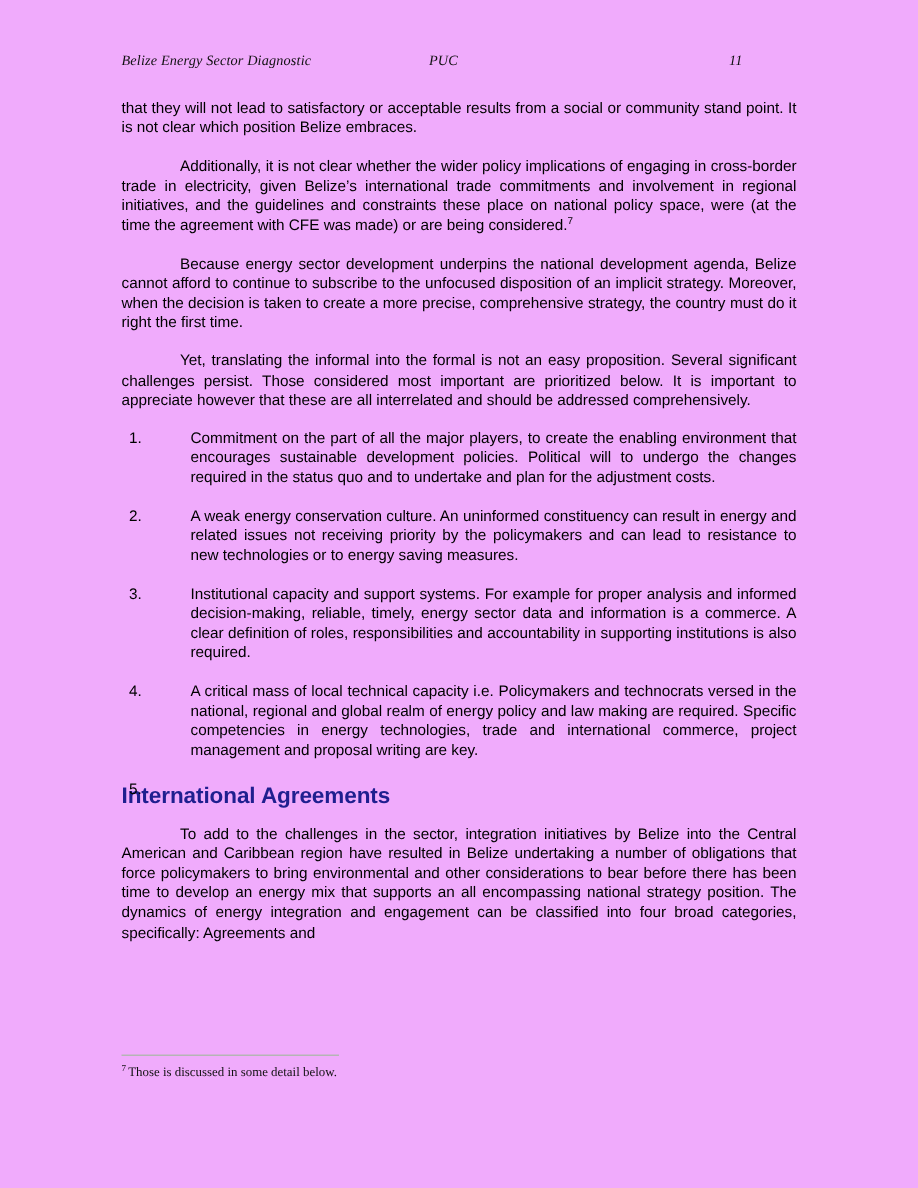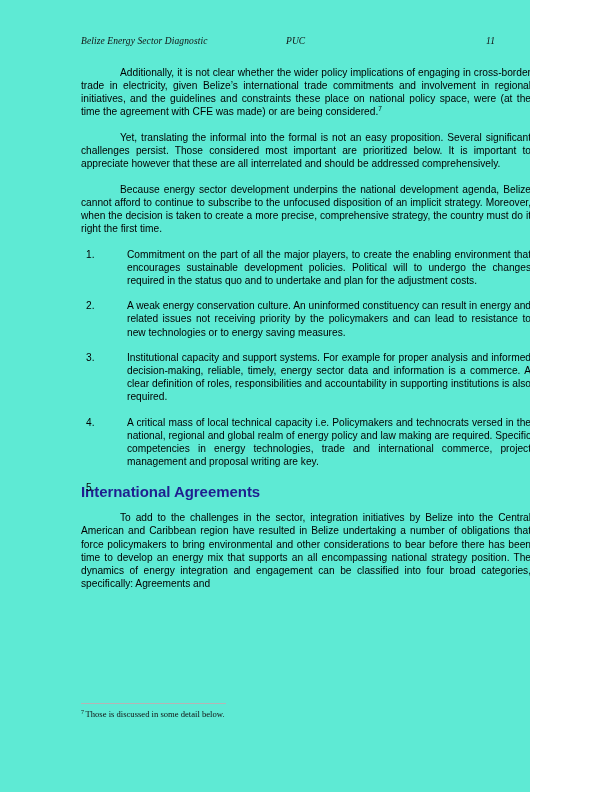--- a/index.html
+++ b/index.html
@@ -2,27 +2,26 @@
 <html><head>
 <meta charset="utf-8">
 <style>
   html, body {
     margin: 0;
     padding: 0;
     background: #ffffff;
   }
   .page {
     position: relative;
-    width: 519px;
+    width: 612px;
     height: 792px;
-    background: #5eead4;
+    background: #f0abfc;
     overflow: hidden;
     font-family: "Liberation Sans", sans-serif;
     color: #000000;
-    padding-left: 11px;
   }
 
   
   .page-header {
     position: absolute;
     left: 81px;
     top: 36px;
     width: 450px;
     display: flex;
     align-items: baseline;
@@ -142,26 +141,27 @@
 <div class="page">
 
   <div class="page-header">
     <span class="hdr-title">Belize Energy Sector Diagnostic</span>
     <span class="hdr-center">PUC</span>
     <span class="hdr-page">11</span>
   </div>
 
   <div class="content">
 
+    <p class="body-para">that they will not lead to satisfactory or acceptable results from a social or community stand point. It is not clear which position Belize embraces.</p>
 
     <p class="body-para indent-first"><span>Additionally, it is not clear whether the wider policy implications of engaging in cross-border trade in electricity, given Belize’s international trade commitments and involvement in regional initiatives, and the guidelines and constraints these place on national policy space, were (at the time the agreement with CFE was made) or are being considered.</span><sup class="fn-ref">7</sup></p>
 
+    <p class="body-para indent-first">Because energy sector development underpins the national development agenda, Belize cannot afford to continue to subscribe to the unfocused disposition of an implicit strategy.   Moreover, when the decision is taken to create a more precise, comprehensive strategy, the country must do it right the first time.</p>
+
     <p class="body-para indent-first">Yet, translating the informal into the formal is not an easy proposition. Several significant challenges persist. Those considered most important are prioritized below.  It is important to appreciate however that these are all interrelated and should be addressed comprehensively.</p>
-
-    <p class="body-para indent-first">Because energy sector development underpins the national development agenda, Belize cannot afford to continue to subscribe to the unfocused disposition of an implicit strategy.   Moreover, when the decision is taken to create a more precise, comprehensive strategy, the country must do it right the first time.</p>
 
     <ol class="num-list">
       <li class="num-item">
         <span class="num-marker">1.</span>
         <span>Commitment on the part of all the major players, to create the enabling environment that encourages sustainable development policies.  Political will to undergo the changes required in the status quo and to undertake and plan for the adjustment costs.</span>
       </li>
       <li class="num-item">
         <span class="num-marker">2.</span>
         <span>A weak energy conservation culture. An uninformed constituency can result in energy and related issues not receiving priority by the policymakers and can lead to resistance to new technologies or to energy saving measures.</span>
       </li>

